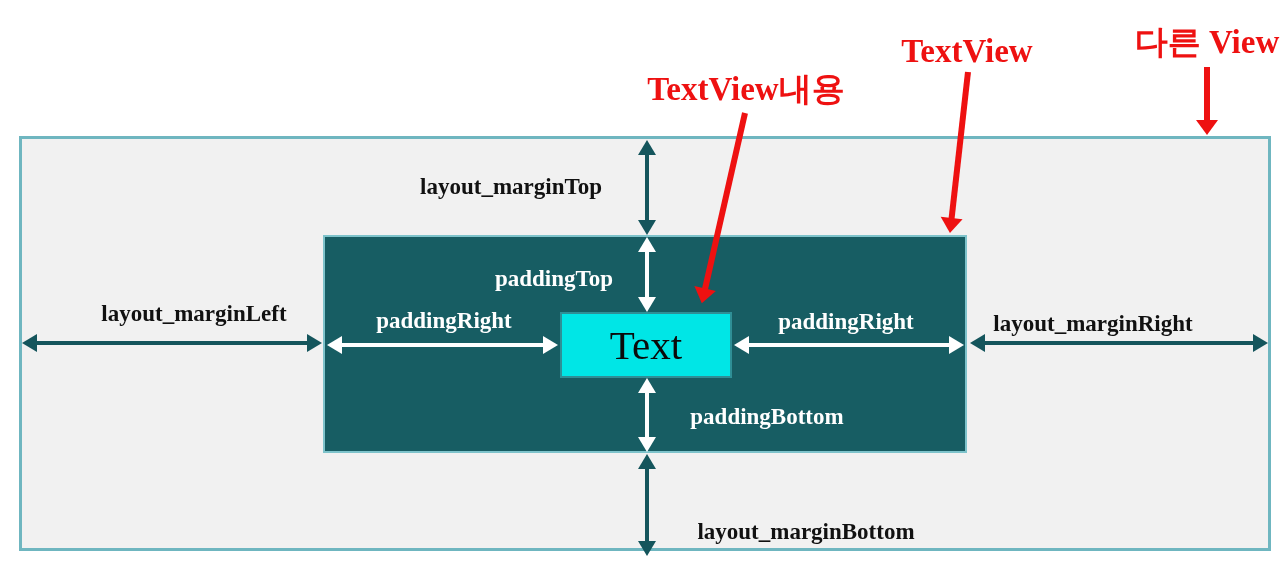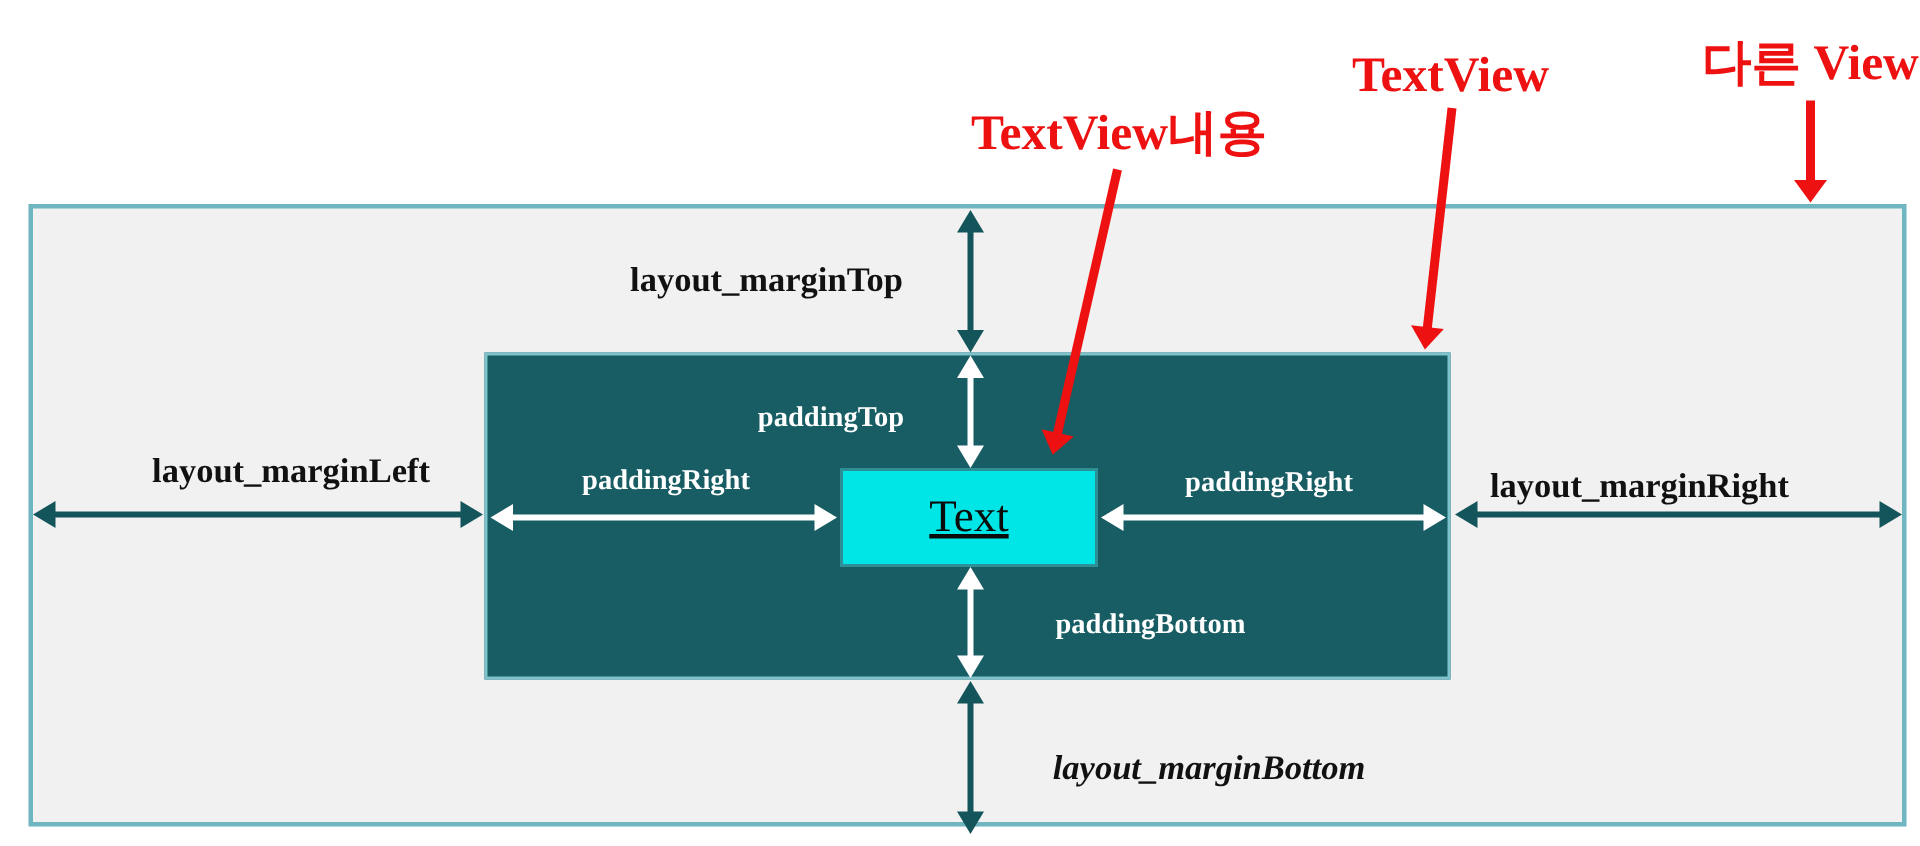--- a/index.html
+++ b/index.html
@@ -21,26 +21,26 @@
     background:var(--outer-fill); border:3px solid var(--outer-border);
   }
   .view-box{
     left:323px; top:235px; width:640px; height:214px;
     background:var(--view-fill); border:2px solid var(--view-border);
   }
   .text-box{
     left:560px; top:312px; width:168px; height:62px;
     background:var(--text-fill); border:2px solid var(--text-border);
     display:flex; align-items:center; justify-content:center;
-    font-size:30px; color:#0b0b0b; z-index:4;text-decoration:underline;
+    font-size:41px; color:#0b0b0b; z-index:4;
   }
   
   .lbl{transform:translate(-50%,-50%); white-space:nowrap; font-weight:bold; z-index:5;}
   .lbl.dark{color:var(--label-dark); font-size:23px;}
-  .lbl.light{color:#ffffff; font-size:19px;}
+  .lbl.light{color:#ffffff; font-size:23px;}
   .lbl.red{color:var(--annotation-red); font-size:33px;}
   
   .dbl{z-index:3;}
   .dbl .shaft{position:absolute; background:var(--c);}
   .dbl.h{height:18px;}
   .dbl.h .shaft{left:9px; right:9px; top:50%; height:4px; transform:translateY(-50%);}
   .dbl.h::before,.dbl.h::after{content:""; position:absolute; top:50%; transform:translateY(-50%); width:0; height:0; border:solid transparent;}
   .dbl.h::before{left:0; border-width:9px 15px 9px 0; border-right-color:var(--c);}
   .dbl.h::after{right:0; border-width:9px 0 9px 15px; border-left-color:var(--c);}
   .dbl.v{width:18px;}
@@ -92,21 +92,21 @@
   <div class="abs dbl h light-a" style="left:327px; top:336px; width:231px;">
       <span class="shaft"></span>
     </div>
   <div class="abs dbl h light-a" style="left:734px; top:336px; width:230px;">
       <span class="shaft"></span>
     </div>
 
   <div class="abs lbl dark" style="left:511px; top:187px;text-align:right;">layout_marginTop</div>
   <div class="abs lbl dark" style="left:194px; top:314px;">layout_marginLeft</div>
   <div class="abs lbl dark" style="left:1093px; top:313px;margin-top:11px;">layout_marginRight</div>
-  <div class="abs lbl dark" style="left:806px; top:512px;font-style:italic;">layout_marginBottom</div>
+  <div class="abs lbl dark" style="left:806px; top:532px;">layout_marginBottom</div>
 
   <div class="abs lbl light" style="left:554px; top:279px;">paddingTop</div>
   <div class="abs lbl light" style="left:444px; top:321px;">paddingRight</div>
   <div class="abs lbl light" style="left:846px; top:322px;">paddingRight</div>
   <div class="abs lbl light" style="left:767px; top:417px;">paddingBottom</div>
 
   <div class="abs lbl red" style="left:746px; top:89px;">TextView내용</div>
   <div class="abs lbl red" style="left:967px; top:51px;">TextView</div>
   <div class="abs lbl red" style="left:1207px; top:42px;">다른 View</div>
 

